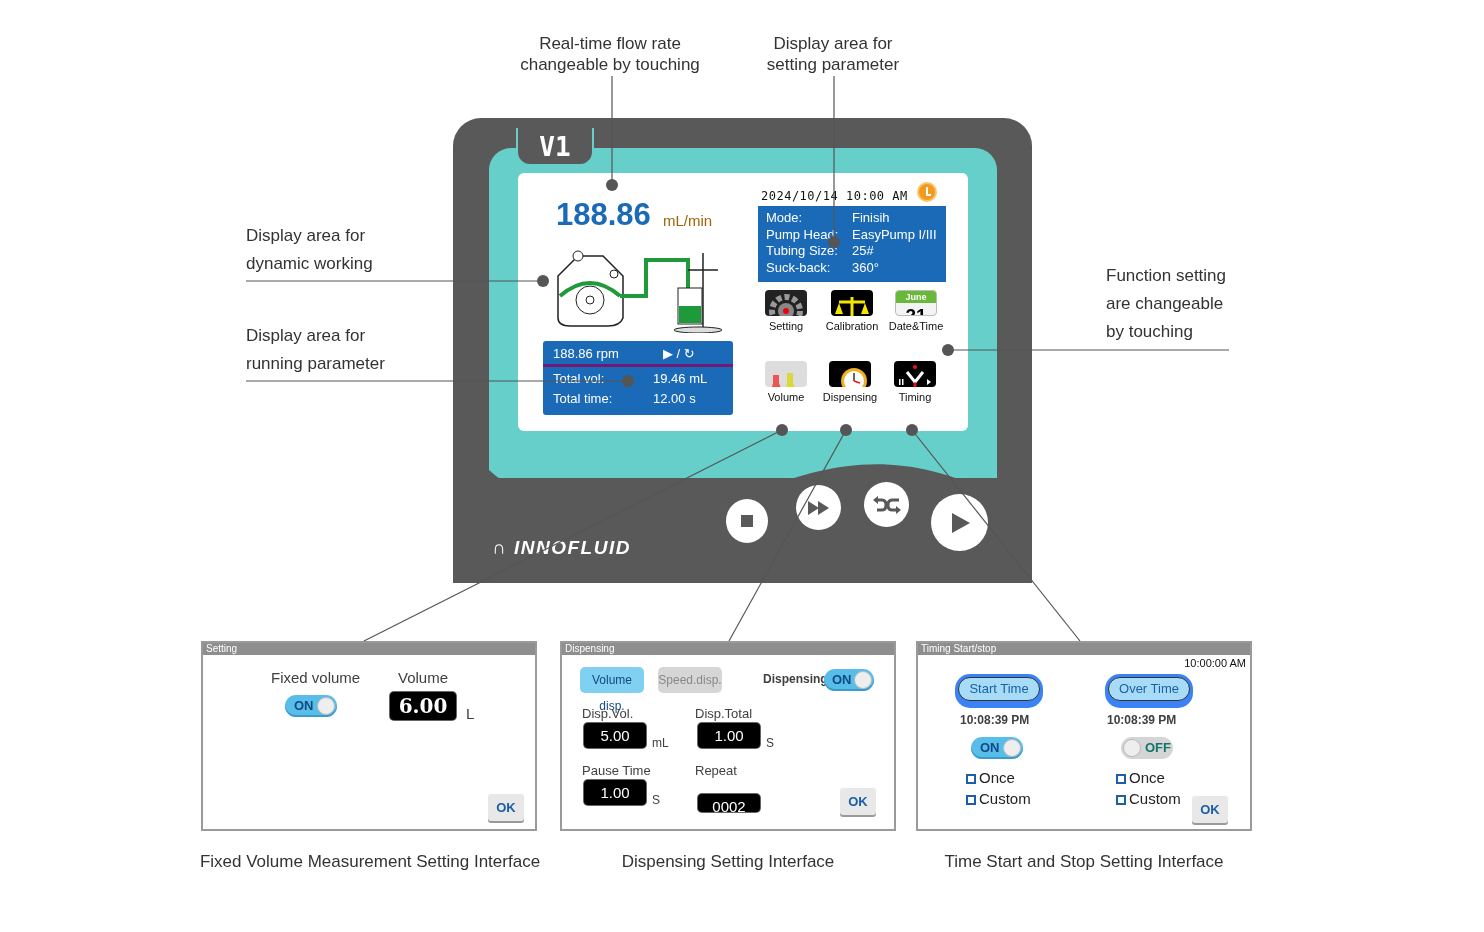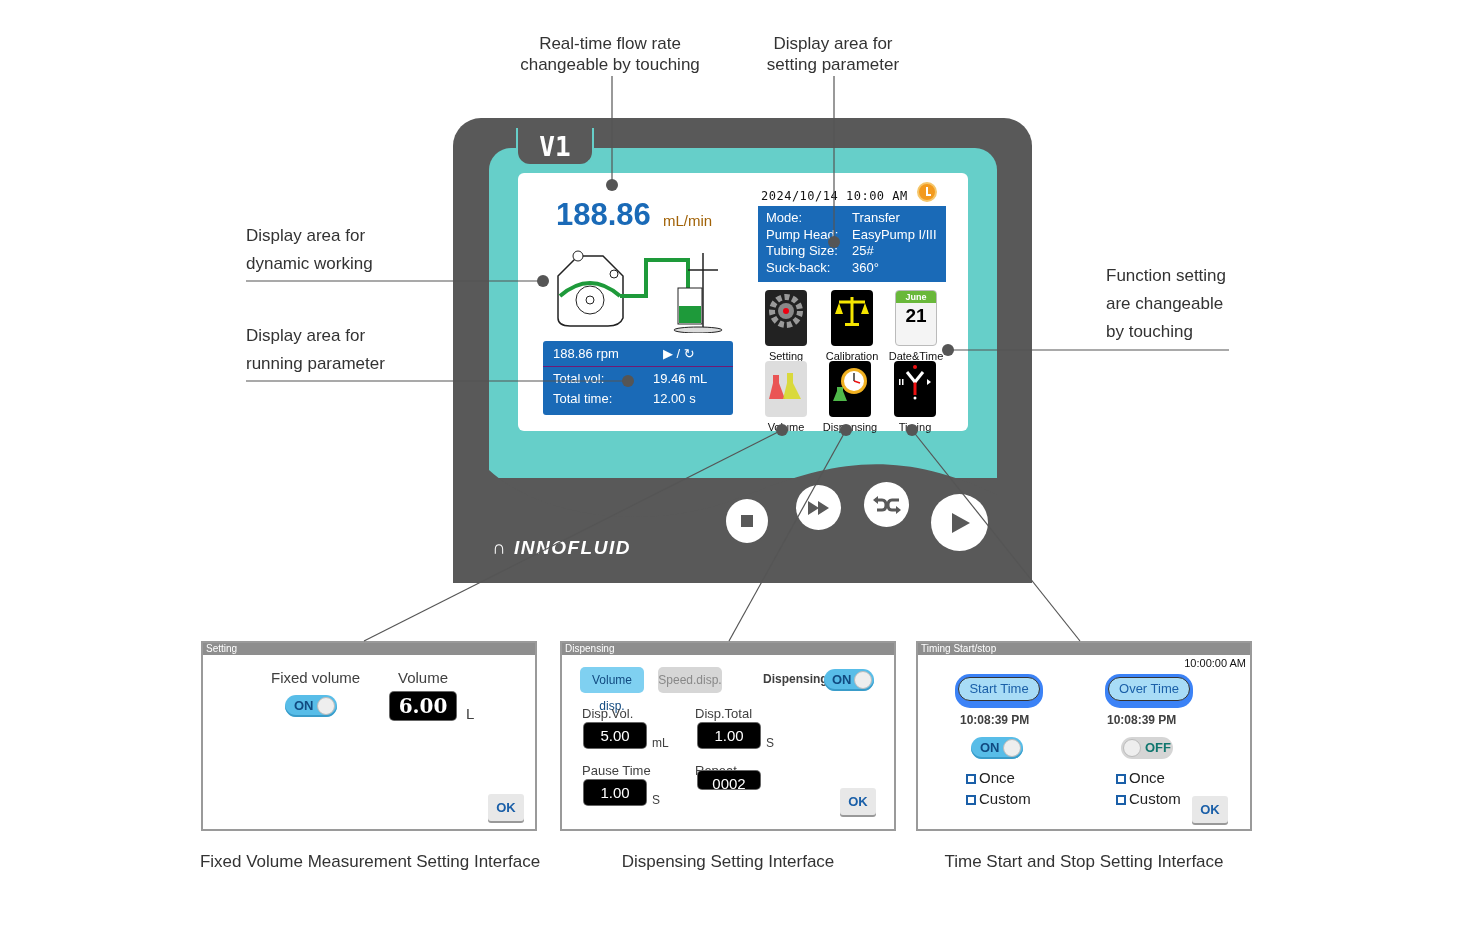--- a/index.html
+++ b/index.html
@@ -23,27 +23,27 @@
   .flow-unit { position: absolute; left: 663px; top: 212px; color: #a16207; font-size: 15px; }
   .datetime { position: absolute; left: 761px; top: 189px; font-family: "DejaVu Sans Mono", monospace; font-size: 12px; color: #111; letter-spacing: 0.5px; }
   .alarm { position: absolute; left: 917px; top: 182px; width: 20px; height: 20px; border-radius: 50%; background: #f39a1e; border: 2px solid #f5c66a; }
   .alarm::after { content: ""; position: absolute; left: 7px; top: 3px; width: 3px; height: 7px; border-left: 2px solid #fff; border-bottom: 2px solid #fff; }
 
   .param-box { position: absolute; left: 758px; top: 206px; width: 188px; height: 76px; background: #1a6ab7; border-radius: 0; color: #fff; font-size: 13px; padding: 4px 8px; }
   .param-row { display: flex; height: 16.7px; line-height: 16.7px; }
   .param-row .k { width: 86px; white-space: nowrap; overflow: hidden; }
 
   .run-box { position: absolute; left: 543px; top: 341px; width: 190px; height: 74px; background: #1a6ab7; border-radius: 3px; color: #fff; font-size: 13px; }
-  .run-top { display: flex; height: 26px; line-height: 26px; padding: 0 10px; border-bottom: 1px solid #701a75; }
+  .run-top { display: flex; height: 26px; line-height: 26px; padding: 0 10px; border-bottom: 3px solid #701a75; }
   .run-top .rpm { width: 110px; }
   .run-row { display: flex; height: 20px; line-height: 20px; padding: 0 10px; }
   .run-row .k { width: 100px; }
 
   .func { position: absolute; width: 64px; text-align: center; font-size: 11px; color: #111; }
-  .func .ic { width: 42px; height: 56px; margin: 0 auto 4px; background: #000; border-radius: 4px; position: relative; overflow: hidden; }
+  .func .ic { width: 42px; height: 26px; margin: 0 auto 4px; background: #000; border-radius: 4px; position: relative; overflow: hidden; }
   .func .lbl { display: block; }
 
   .hwbtn { position: absolute; background: #fff; border-radius: 50%; display: flex; align-items: center; justify-content: center; color: #595959; }
   .logo { position: absolute; left: 492px; top: 537px; color: #fff; font-weight: bold; font-style: italic; font-size: 19px; letter-spacing: 1.5px; }
 
   
   .panel { position: absolute; top: 641px; width: 336px; height: 190px; border: 2px solid #9a9a9a; background: #fff; }
   .panel-title { height: 12px; background: #8e8e8e; color: #fff; font-size: 10px; line-height: 12px; padding-left: 3px; }
   .blue { color: #404040; }
   .toggle { position: absolute; height: 22px; border-radius: 11px; font-weight: bold; font-size: 13px; line-height: 22px; }
@@ -108,21 +108,21 @@
   <line x1="140" y1="22" x2="170" y2="22" stroke="#222" stroke-width="1.5"></line>
   <ellipse cx="150" cy="82" rx="24" ry="3" fill="#ddd" stroke="#222"></ellipse>
 </svg>
 
 <div class="datetime">2024/10/14 10:00 AM</div>
 <div class="alarm"></div>
 
 <div class="param-box">
   <div class="param-row">
       <span class="k">Mode:</span>
-      <span>Transfer</span>
+      <span>Finisih</span>
     </div>
   <div class="param-row">
       <span class="k">Pump Head:</span>
       <span>EasyPump I/III</span>
     </div>
   <div class="param-row">
       <span class="k">Tubing Size:</span>
       <span>25#</span>
     </div>
   <div class="param-row">
@@ -258,21 +258,21 @@
   <div class="blue" style="position:absolute; left:20px; top:63px; font-size:13px;">Disp.Vol.</div>
   <div class="blackfield" style="left:22px; top:80px; width:62px; height:25px; line-height:25px; font-size:15px;">5.00</div>
   <div class="blue" style="position:absolute; left:90px; top:93px; font-size:12px;">mL</div>
   <div class="blue" style="position:absolute; left:133px; top:63px; font-size:13px;">Disp.Total</div>
   <div class="blackfield" style="left:136px; top:80px; width:62px; height:25px; line-height:25px; font-size:15px;">1.00</div>
   <div class="blue" style="position:absolute; left:204px; top:93px; font-size:12px;">S</div>
   <div class="blue" style="position:absolute; left:20px; top:120px; font-size:13px;">Pause Time</div>
   <div class="blackfield" style="left:22px; top:137px; width:62px; height:25px; line-height:25px; font-size:15px;">1.00</div>
   <div class="blue" style="position:absolute; left:90px; top:150px; font-size:12px;">S</div>
   <div class="blue" style="position:absolute; left:133px; top:120px; font-size:13px;">Repeat</div>
-  <div class="blackfield" style="left:136px; top:128px; width:62px; height:18px; line-height:25px; font-size:15px;">0002</div>
+  <div class="blackfield" style="left:136px; top:151px; width:62px; height:18px; line-height:25px; font-size:15px;">0002</div>
   <div class="okbtn" style="left:278px; top:145px;">OK</div>
 </div>
 
 <div class="panel" style="left:916px;">
   <div class="panel-title">Timing Start/stop</div>
   <div style="position:absolute; right:4px; top:14px; font-size:11px; color:#111;">10:00:00 AM</div>
   <div class="pill" style="left:37px; top:31px; width:88px;">
       <div class="inner">Start Time</div>
     </div>
   <div class="blue" style="position:absolute; left:42px; top:70px; font-size:12px; font-weight:bold;">10:08:39 PM</div>

